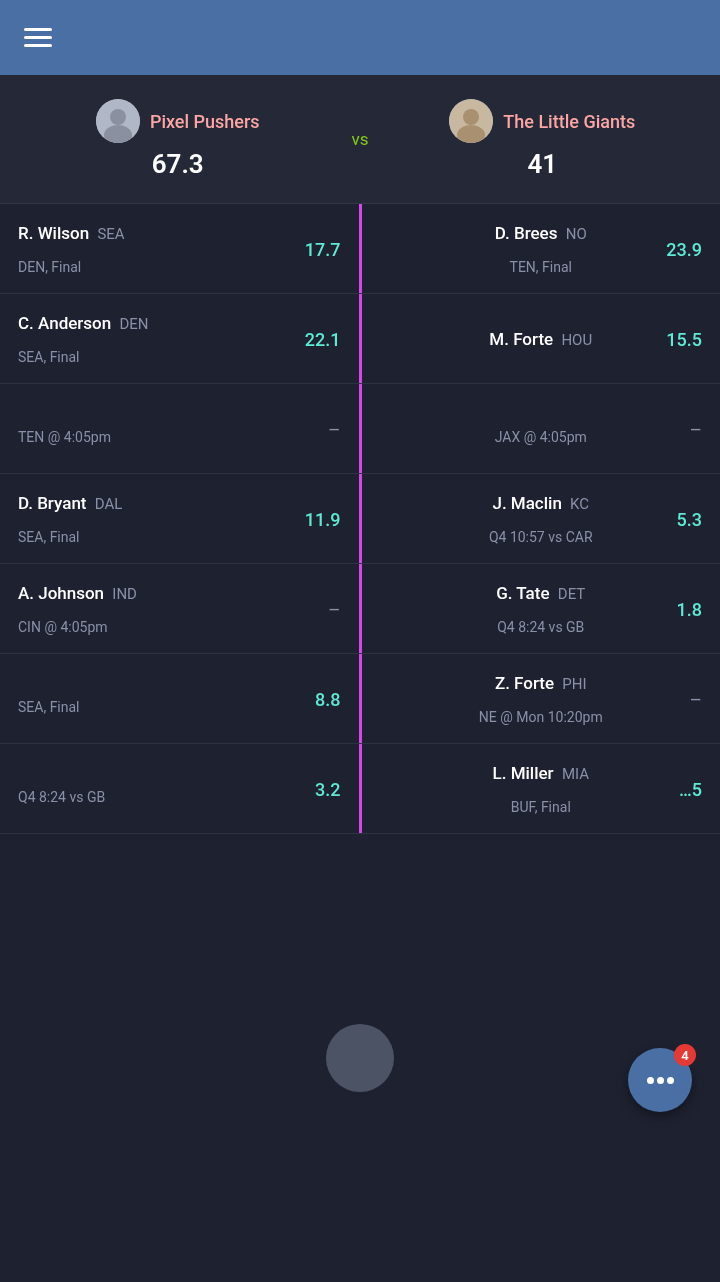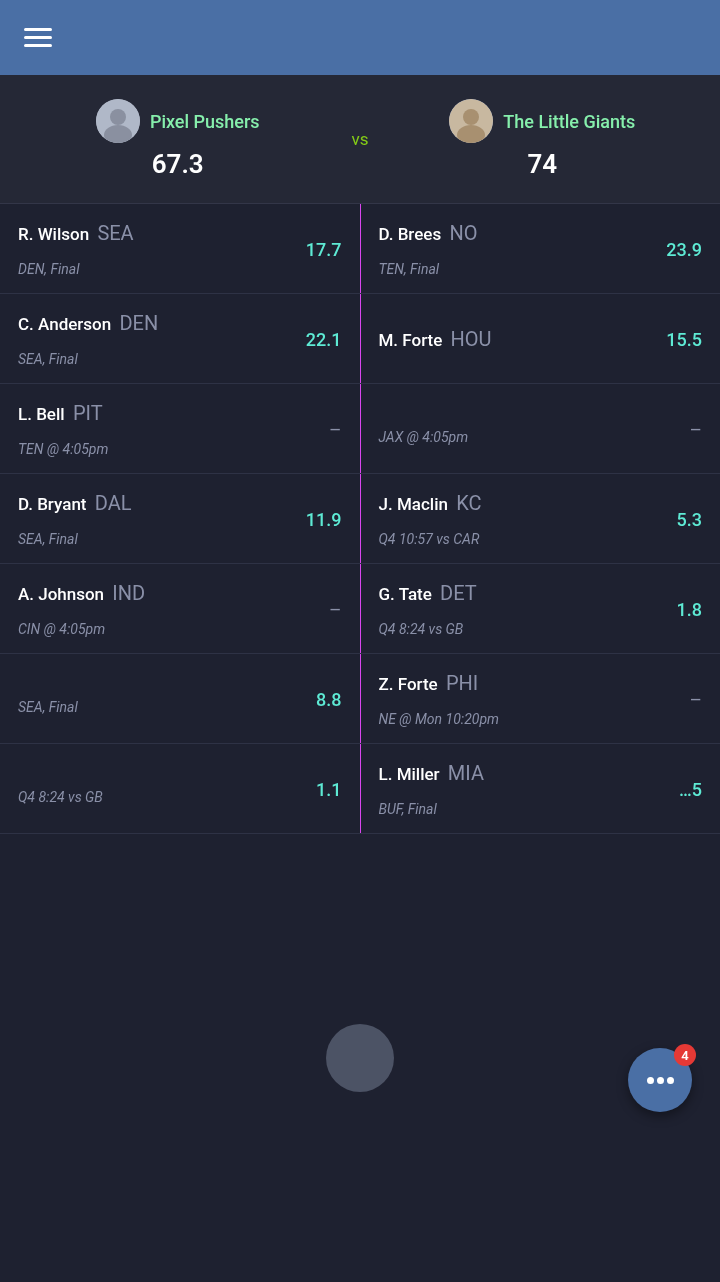--- a/index.html
+++ b/index.html
@@ -79,21 +79,21 @@
       align-items: center;
       justify-content: center;
     }
 
     .team-avatar svg {
       width: 44px;
       height: 44px;
     }
 
     .team-name {
-      color: #86efac;
+      color: #fca5a5;
       font-size: 18px;
       font-weight: 500;
     }
 
     .team-score {
       color: #ffffff;
       font-size: 26px;
       font-weight: 600;
       text-align: right;
     }
@@ -119,41 +119,41 @@
     .player-cell {
       flex: 1;
       padding: 16px 18px;
       display: flex;
       flex-direction: column;
       justify-content: center;
       position: relative;
     }
 
     .player-cell-right {
-      border-left: 1px solid #d946ef;
+      border-left: 3px solid #d946ef;
+      text-align: center;
     }
 
     .player-name {
       color: #ffffff;
       font-size: 17px;
       font-weight: 500;
     }
 
     .player-team-abbr {
       color: #8a90a8;
-      font-size: 20px;
+      font-size: 15px;
       font-weight: 400;
       margin-left: 4px;
     }
 
     .player-game {
       color: #8a90a8;
       font-size: 14px;
       margin-top: 16px;
-      font-style: italic;
     }
 
     .player-score {
       position: absolute;
       right: 18px;
       top: 50%;
       transform: translateY(-50%);
       color: #5eead4;
       font-size: 18px;
       font-weight: 500;
@@ -262,21 +262,21 @@
       <div class="team-inner">
         <div class="team-avatar">
           <svg viewBox="0 0 44 44" xmlns="http://www.w3.org/2000/svg">
             <circle cx="22" cy="22" r="22" fill="#c8b8a0"></circle>
             <circle cx="22" cy="18" r="8" fill="#a89070"></circle>
             <ellipse cx="22" cy="36" rx="14" ry="10" fill="#a89070"></ellipse>
           </svg>
         </div>
         <span class="team-name">The Little Giants</span>
       </div>
-      <span class="team-score">74</span>
+      <span class="team-score">41</span>
     </div>
   </div>
 
   <div class="players-table">
 
     <div class="player-row">
       <div class="player-cell">
         <span class="player-name">
           <span>R. Wilson</span>
           <span class="player-team-abbr">SEA</span>
@@ -307,24 +307,20 @@
         <span class="player-name">
           <span>M. Forte</span>
           <span class="player-team-abbr">HOU</span>
         </span>
         <span class="player-score">15.5</span>
       </div>
     </div>
 
     <div class="player-row">
       <div class="player-cell">
-        <span class="player-name">
-          <span>L. Bell</span>
-          <span class="player-team-abbr">PIT</span>
-        </span>
         <span class="player-game">TEN @ 4:05pm</span>
         <span class="player-score-dash">–</span>
       </div>
       <div class="player-cell player-cell-right">
         <span class="player-game">JAX @ 4:05pm</span>
         <span class="player-score-dash">–</span>
       </div>
     </div>
 
     <div class="player-row">
@@ -376,21 +372,21 @@
           <span class="player-team-abbr">PHI</span>
         </span>
         <span class="player-game">NE @ Mon 10:20pm</span>
         <span class="player-score-dash">–</span>
       </div>
     </div>
 
     <div class="player-row">
       <div class="player-cell">
         <span class="player-game">Q4 8:24 vs GB</span>
-        <span class="player-score">1.1</span>
+        <span class="player-score">3.2</span>
       </div>
       <div class="player-cell player-cell-right">
         <span class="player-name">
           <span>L. Miller</span>
           <span class="player-team-abbr">MIA</span>
         </span>
         <span class="player-game">BUF, Final</span>
         <span class="player-score">…5</span>
       </div>
     </div>

